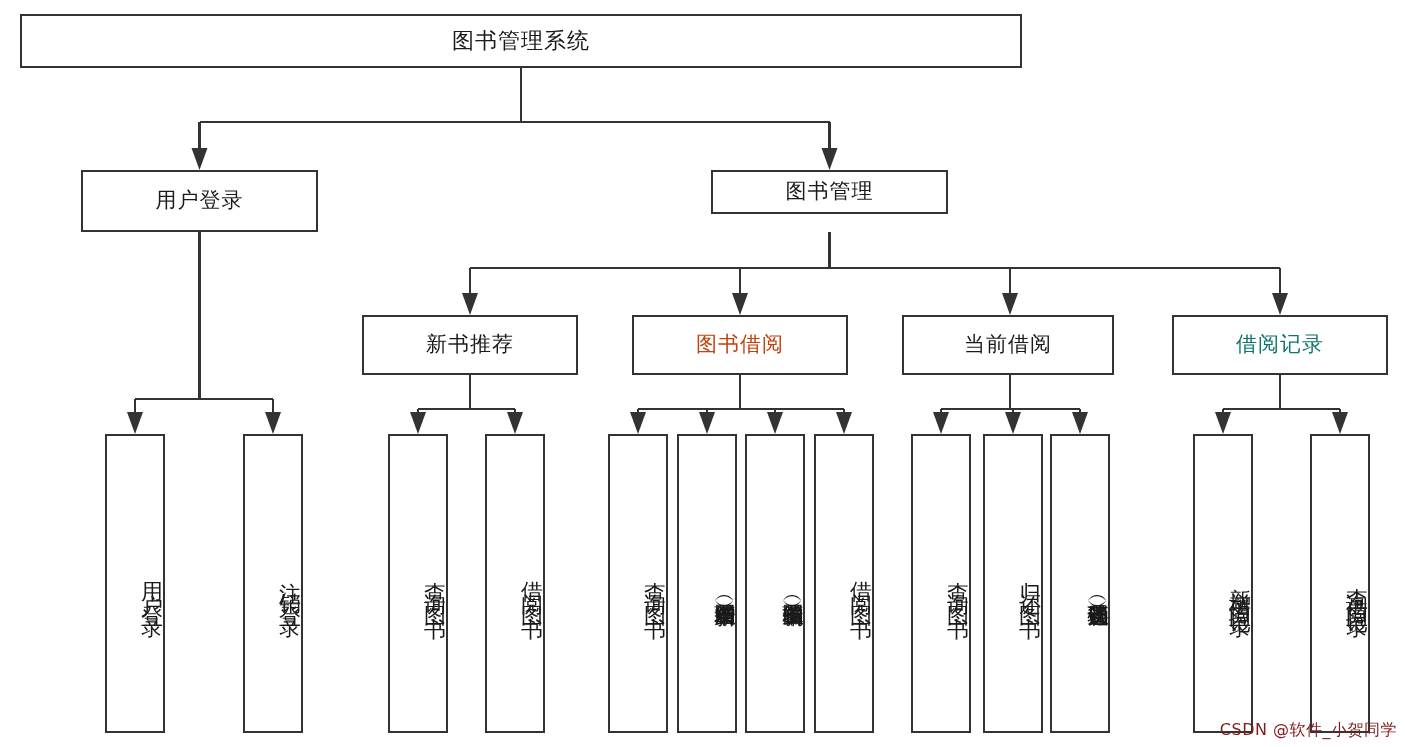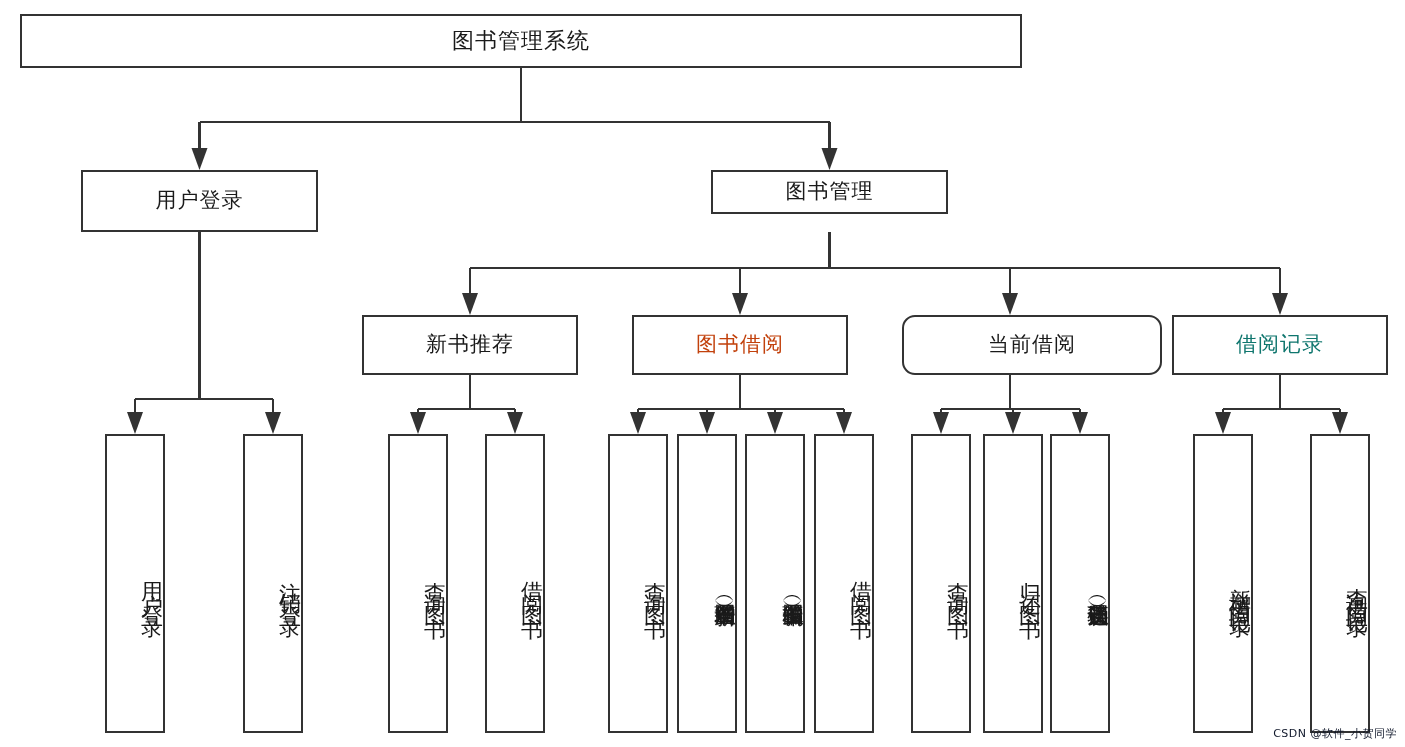--- a/index.html
+++ b/index.html
@@ -51,22 +51,22 @@
     letter-spacing: 5px;
     padding-top: 8px;
     align-items: flex-start;
     justify-content: center;
     line-height: 1.0;
   }
   #watermark {
     position: absolute;
     right: 8px;
     bottom: 6px;
-    font-size: 11px;
-    color: #0f172a;
+    font-size: 16px;
+    color: #7f1d1d;
     letter-spacing: 0.5px;
     font-family: "DejaVu Sans", "Liberation Sans", sans-serif;
     white-space: nowrap;
   }
 </style>
 </head>
 <body>
 
 <div id="canvas">
   <svg id="edges" viewBox="0 0 1405 747">
@@ -132,21 +132,21 @@
       </div>
       <div class="node horiz" style="left: 711px; top: 170px; width: 237px; height: 44px; border-color: rgb(51, 51, 51); color: rgb(26, 26, 26);">
         <span>图书管理</span>
       </div>
       <div class="node horiz" style="left: 362px; top: 315px; width: 216px; height: 60px; border-color: rgb(51, 51, 51); color: rgb(26, 26, 26); text-align: center;">
         <span>新书推荐</span>
       </div>
       <div class="node horiz" style="left: 632px; top: 315px; width: 216px; height: 60px; border-color: rgb(51, 51, 51); color: #c2410c;">
         <span>图书借阅</span>
       </div>
-      <div class="node horiz" style="left: 902px; top: 315px; width: 260px; height: 60px; border-color: rgb(51, 51, 51); color: rgb(26, 26, 26); border-radius: 13px;">
+      <div class="node horiz" style="left: 902px; top: 315px; width: 212px; height: 60px; border-color: rgb(51, 51, 51); color: rgb(26, 26, 26);">
         <span>当前借阅</span>
       </div>
       <div class="node horiz" style="left: 1172px; top: 315px; width: 216px; height: 60px; border-color: rgb(51, 51, 51); color: #0f766e;">
         <span>借阅记录</span>
       </div>
       <div class="node vert" style="left: 105px; top: 434px; width: 60px; height: 299px; border-color: rgb(51, 51, 51); color: rgb(26, 26, 26);">
         <span style="writing-mode: vertical-rl; text-orientation: upright; white-space: nowrap; letter-spacing: 12px; font-size: 22px;">用户登录</span>
       </div>
       <div class="node vert" style="left: 243px; top: 434px; width: 60px; height: 299px; border-color: rgb(51, 51, 51); color: rgb(26, 26, 26);">
         <span style="writing-mode: vertical-rl; text-orientation: upright; white-space: nowrap; letter-spacing: 12px; font-size: 22px;">注销登录</span>

